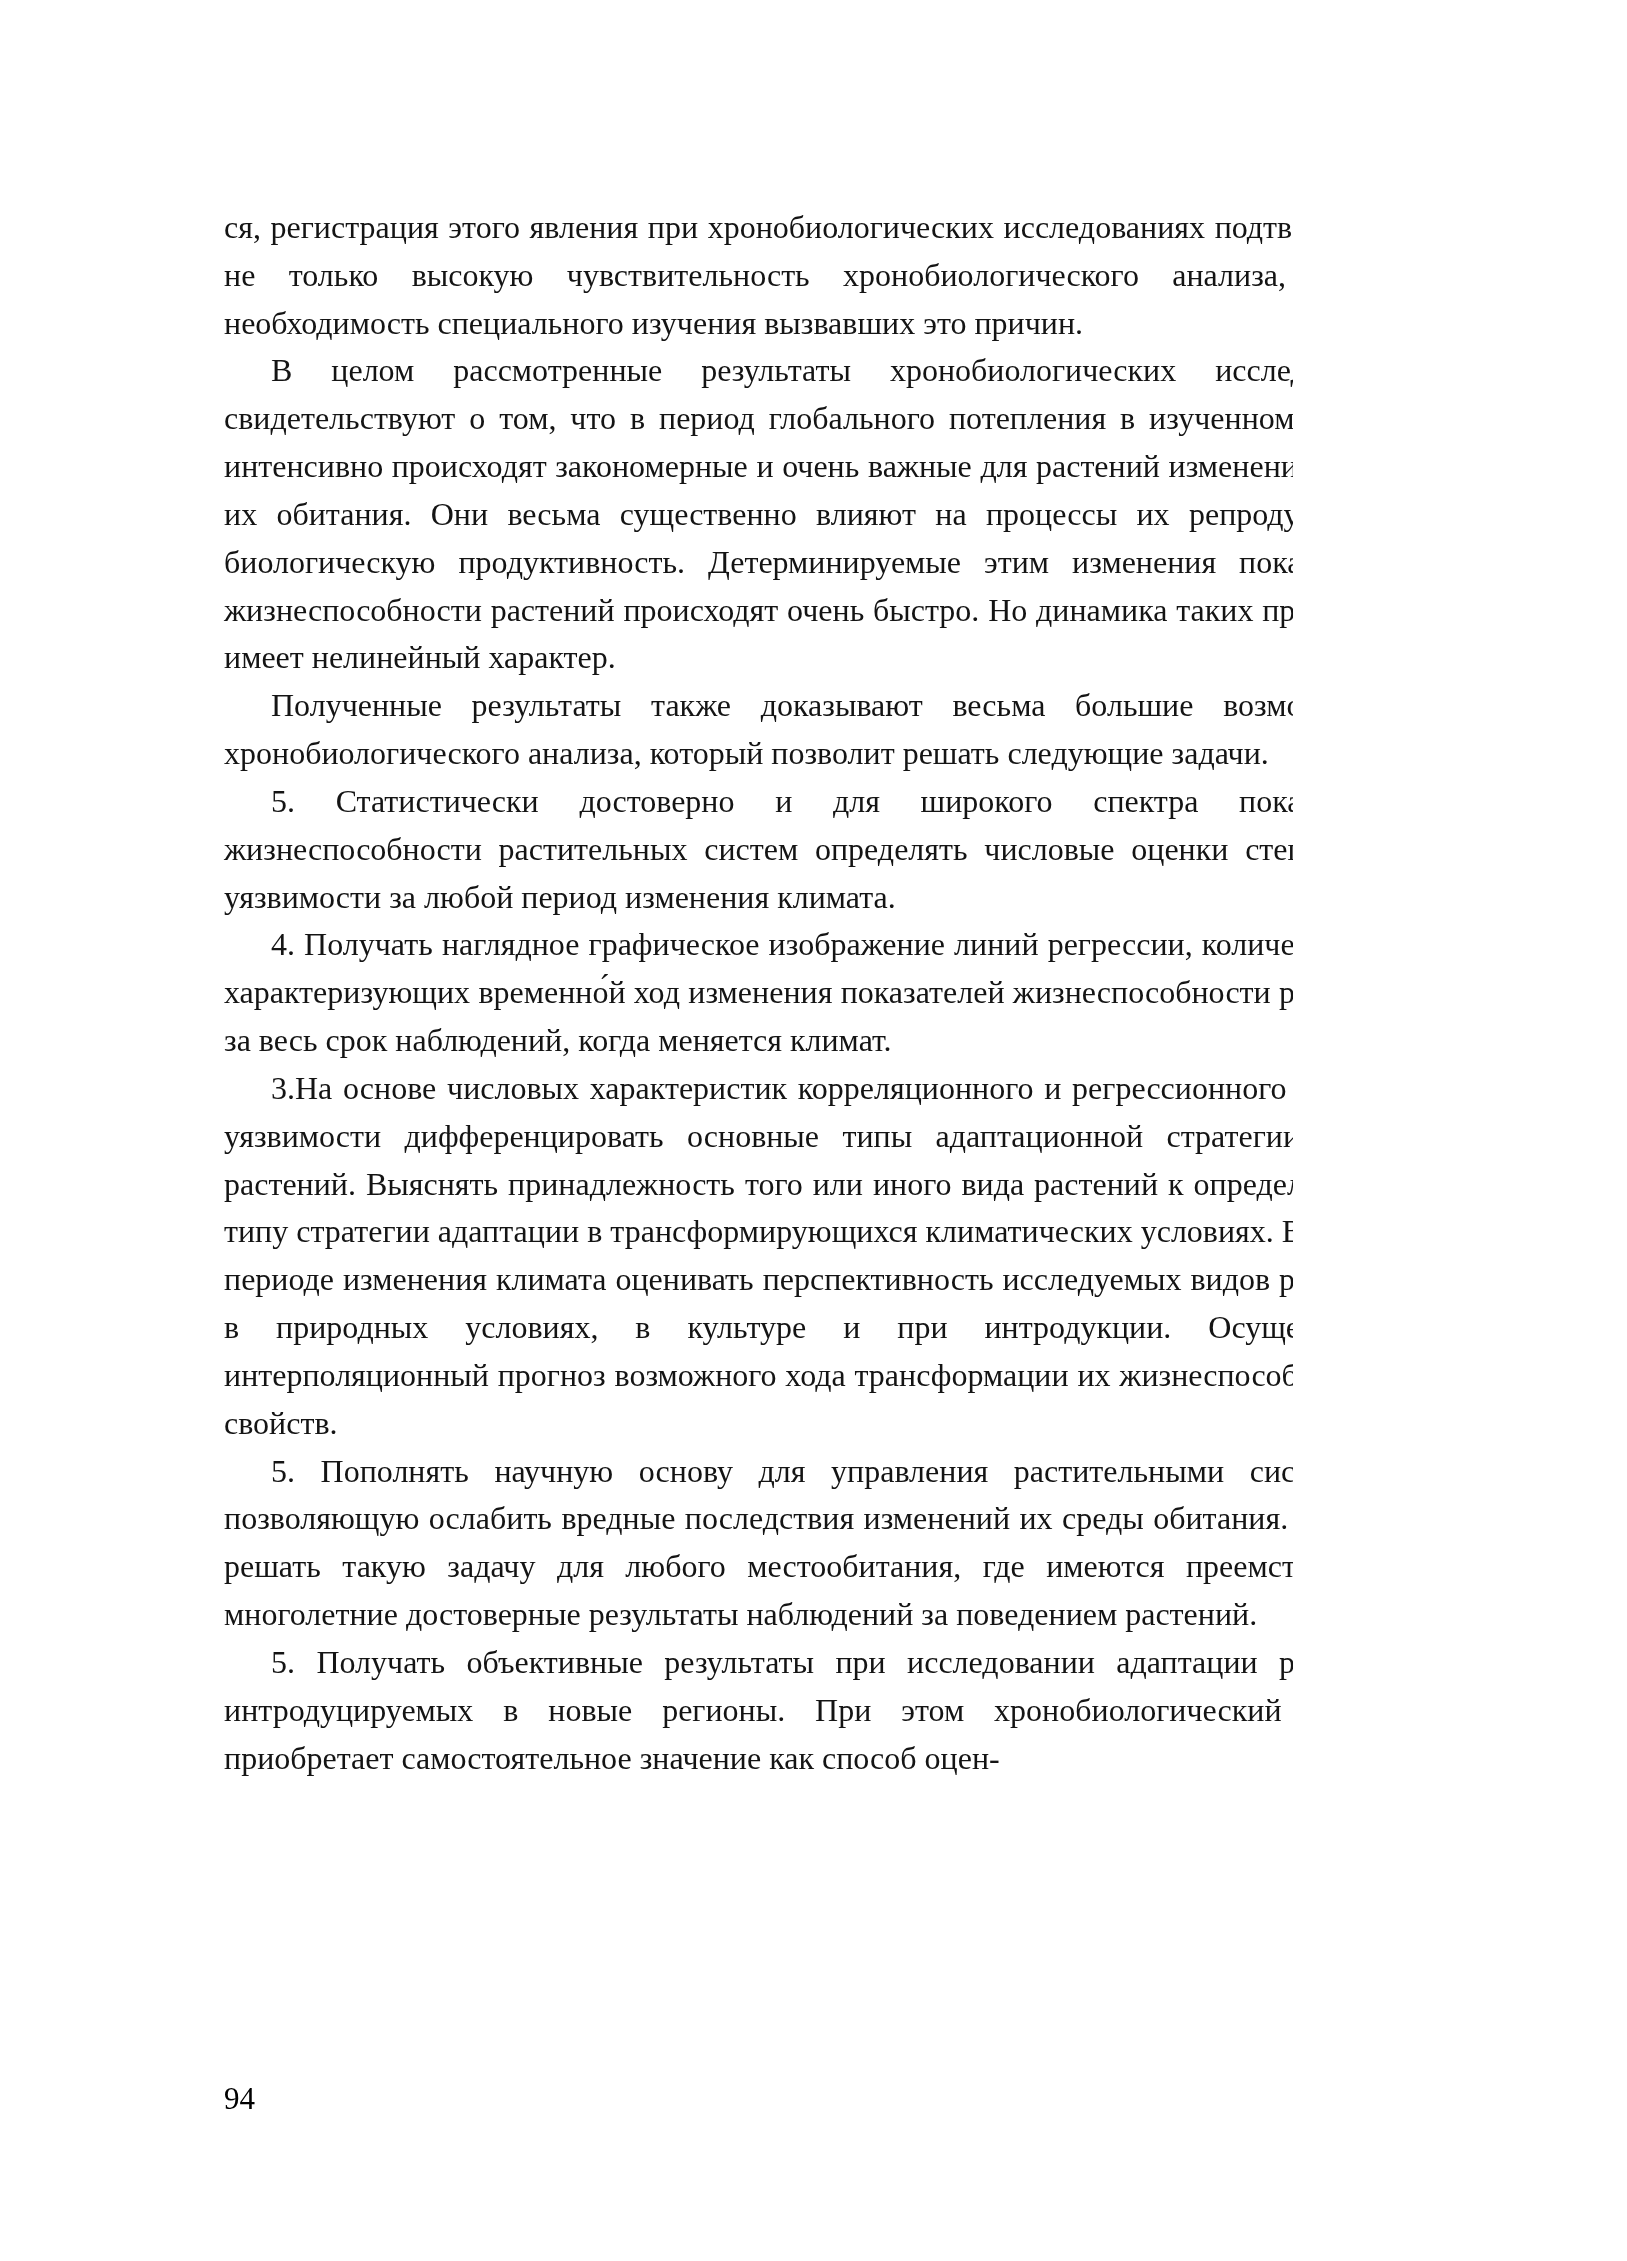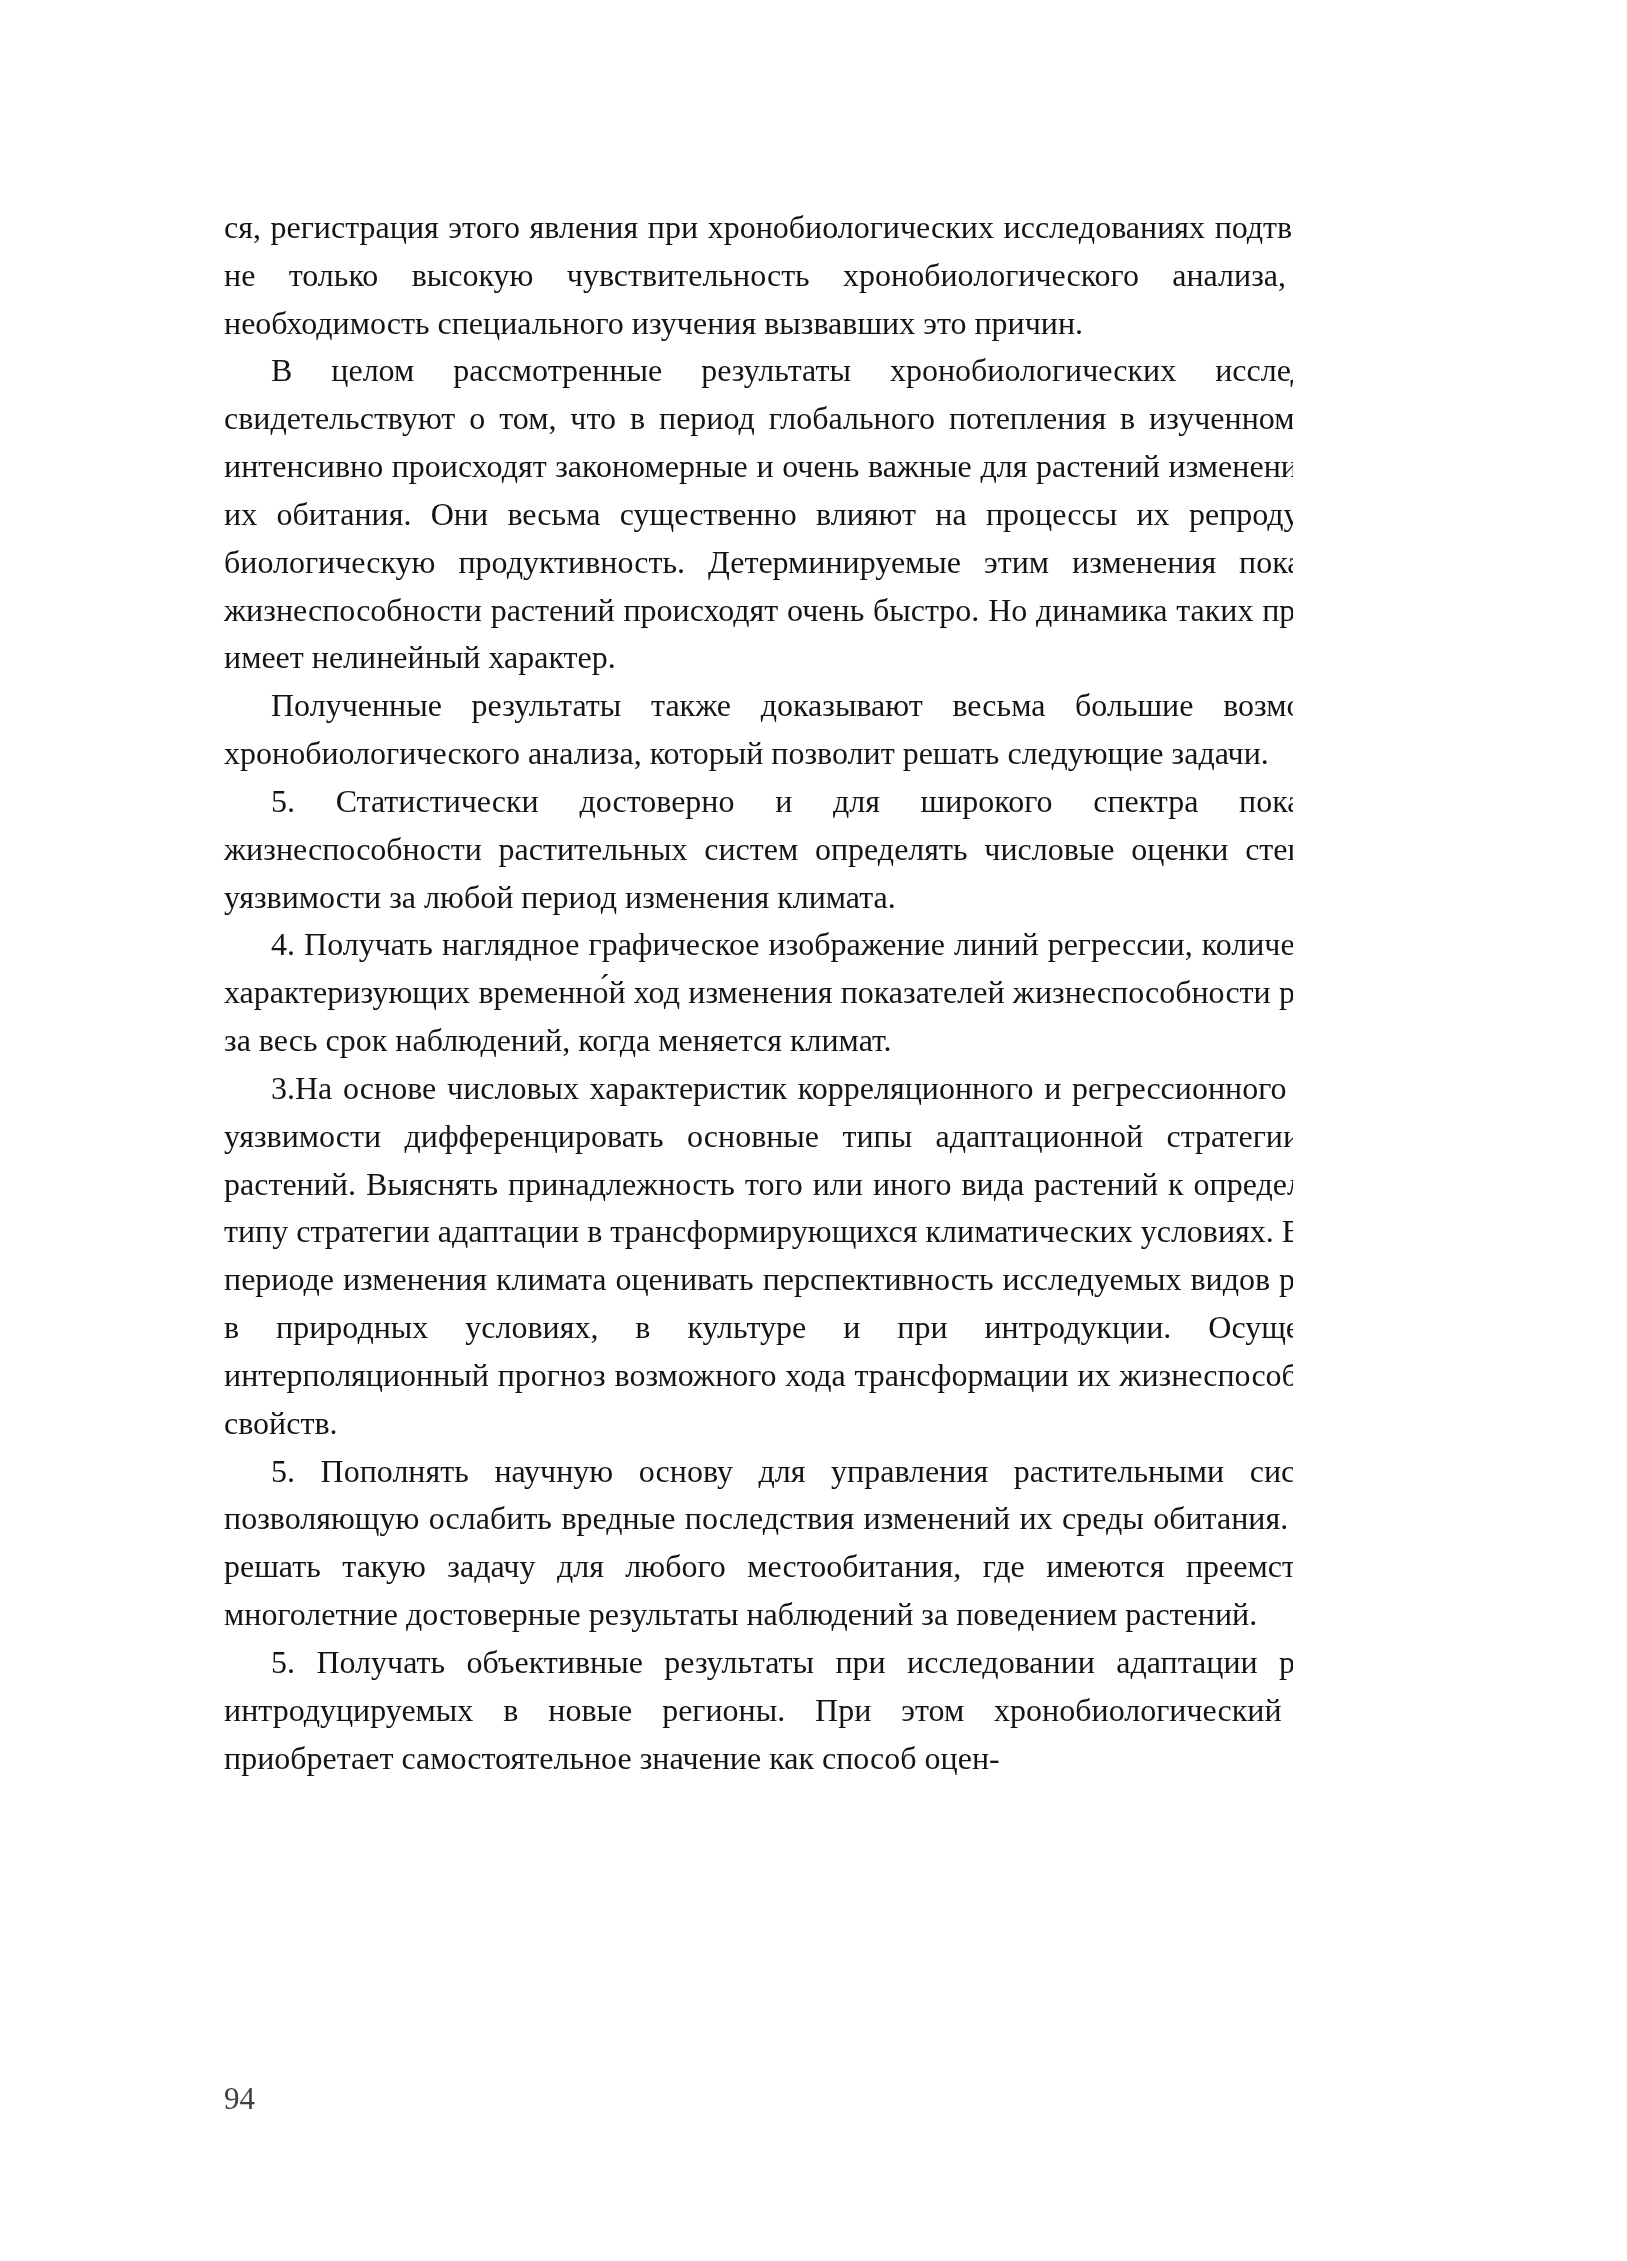--- a/index.html
+++ b/index.html
@@ -34,21 +34,21 @@
   }
   .indent {
     text-indent: 47px;
   }
   .page-number {
     position: absolute;
     left: 224px;
     top: 2083px;
     font-size: 31px;
     line-height: 1;
-    color: #404040;
+    color: #000000;
     font-family: "Liberation Serif", "DejaVu Serif", serif;
   }
 </style>
 </head>
 <body>
 
 <div class="page">
 
   <div class="content">
     <p class="para">ся, регистрация этого явления при хронобиологических исследованиях подтверждает не только высокую чувствительность хронобиологического анализа, но и необходимость специального изучения вызвавших это причин.</p>

